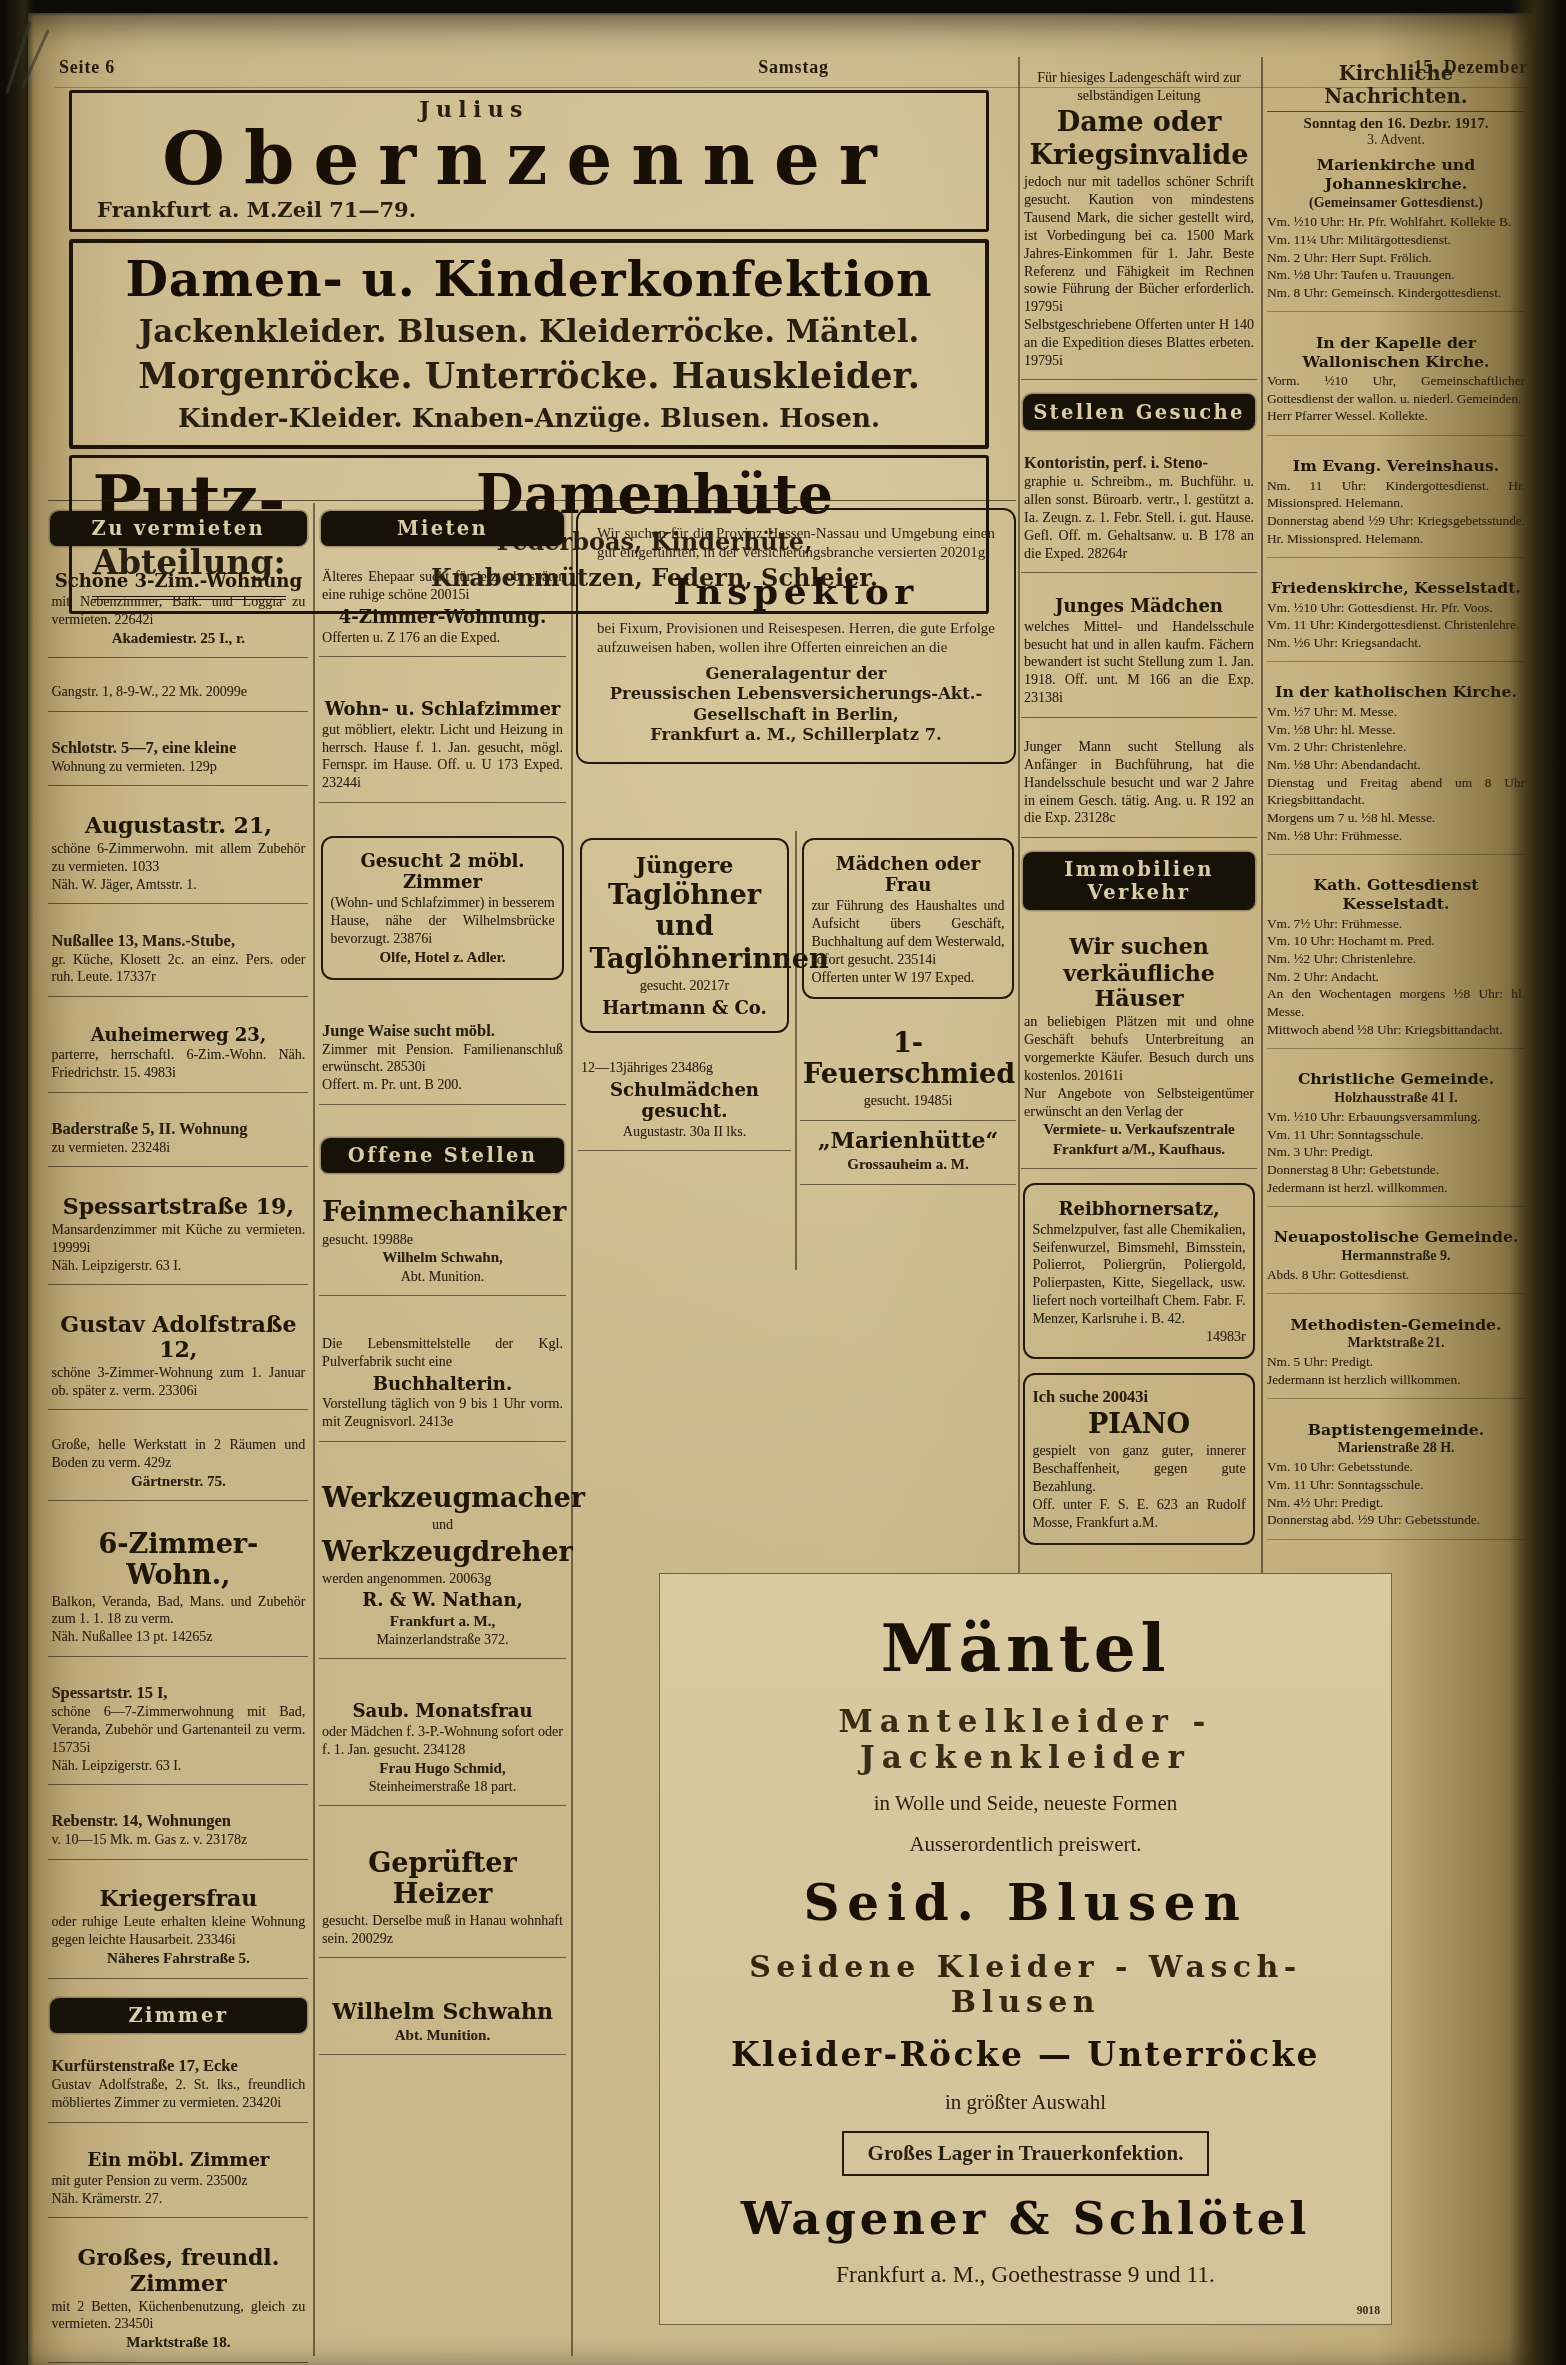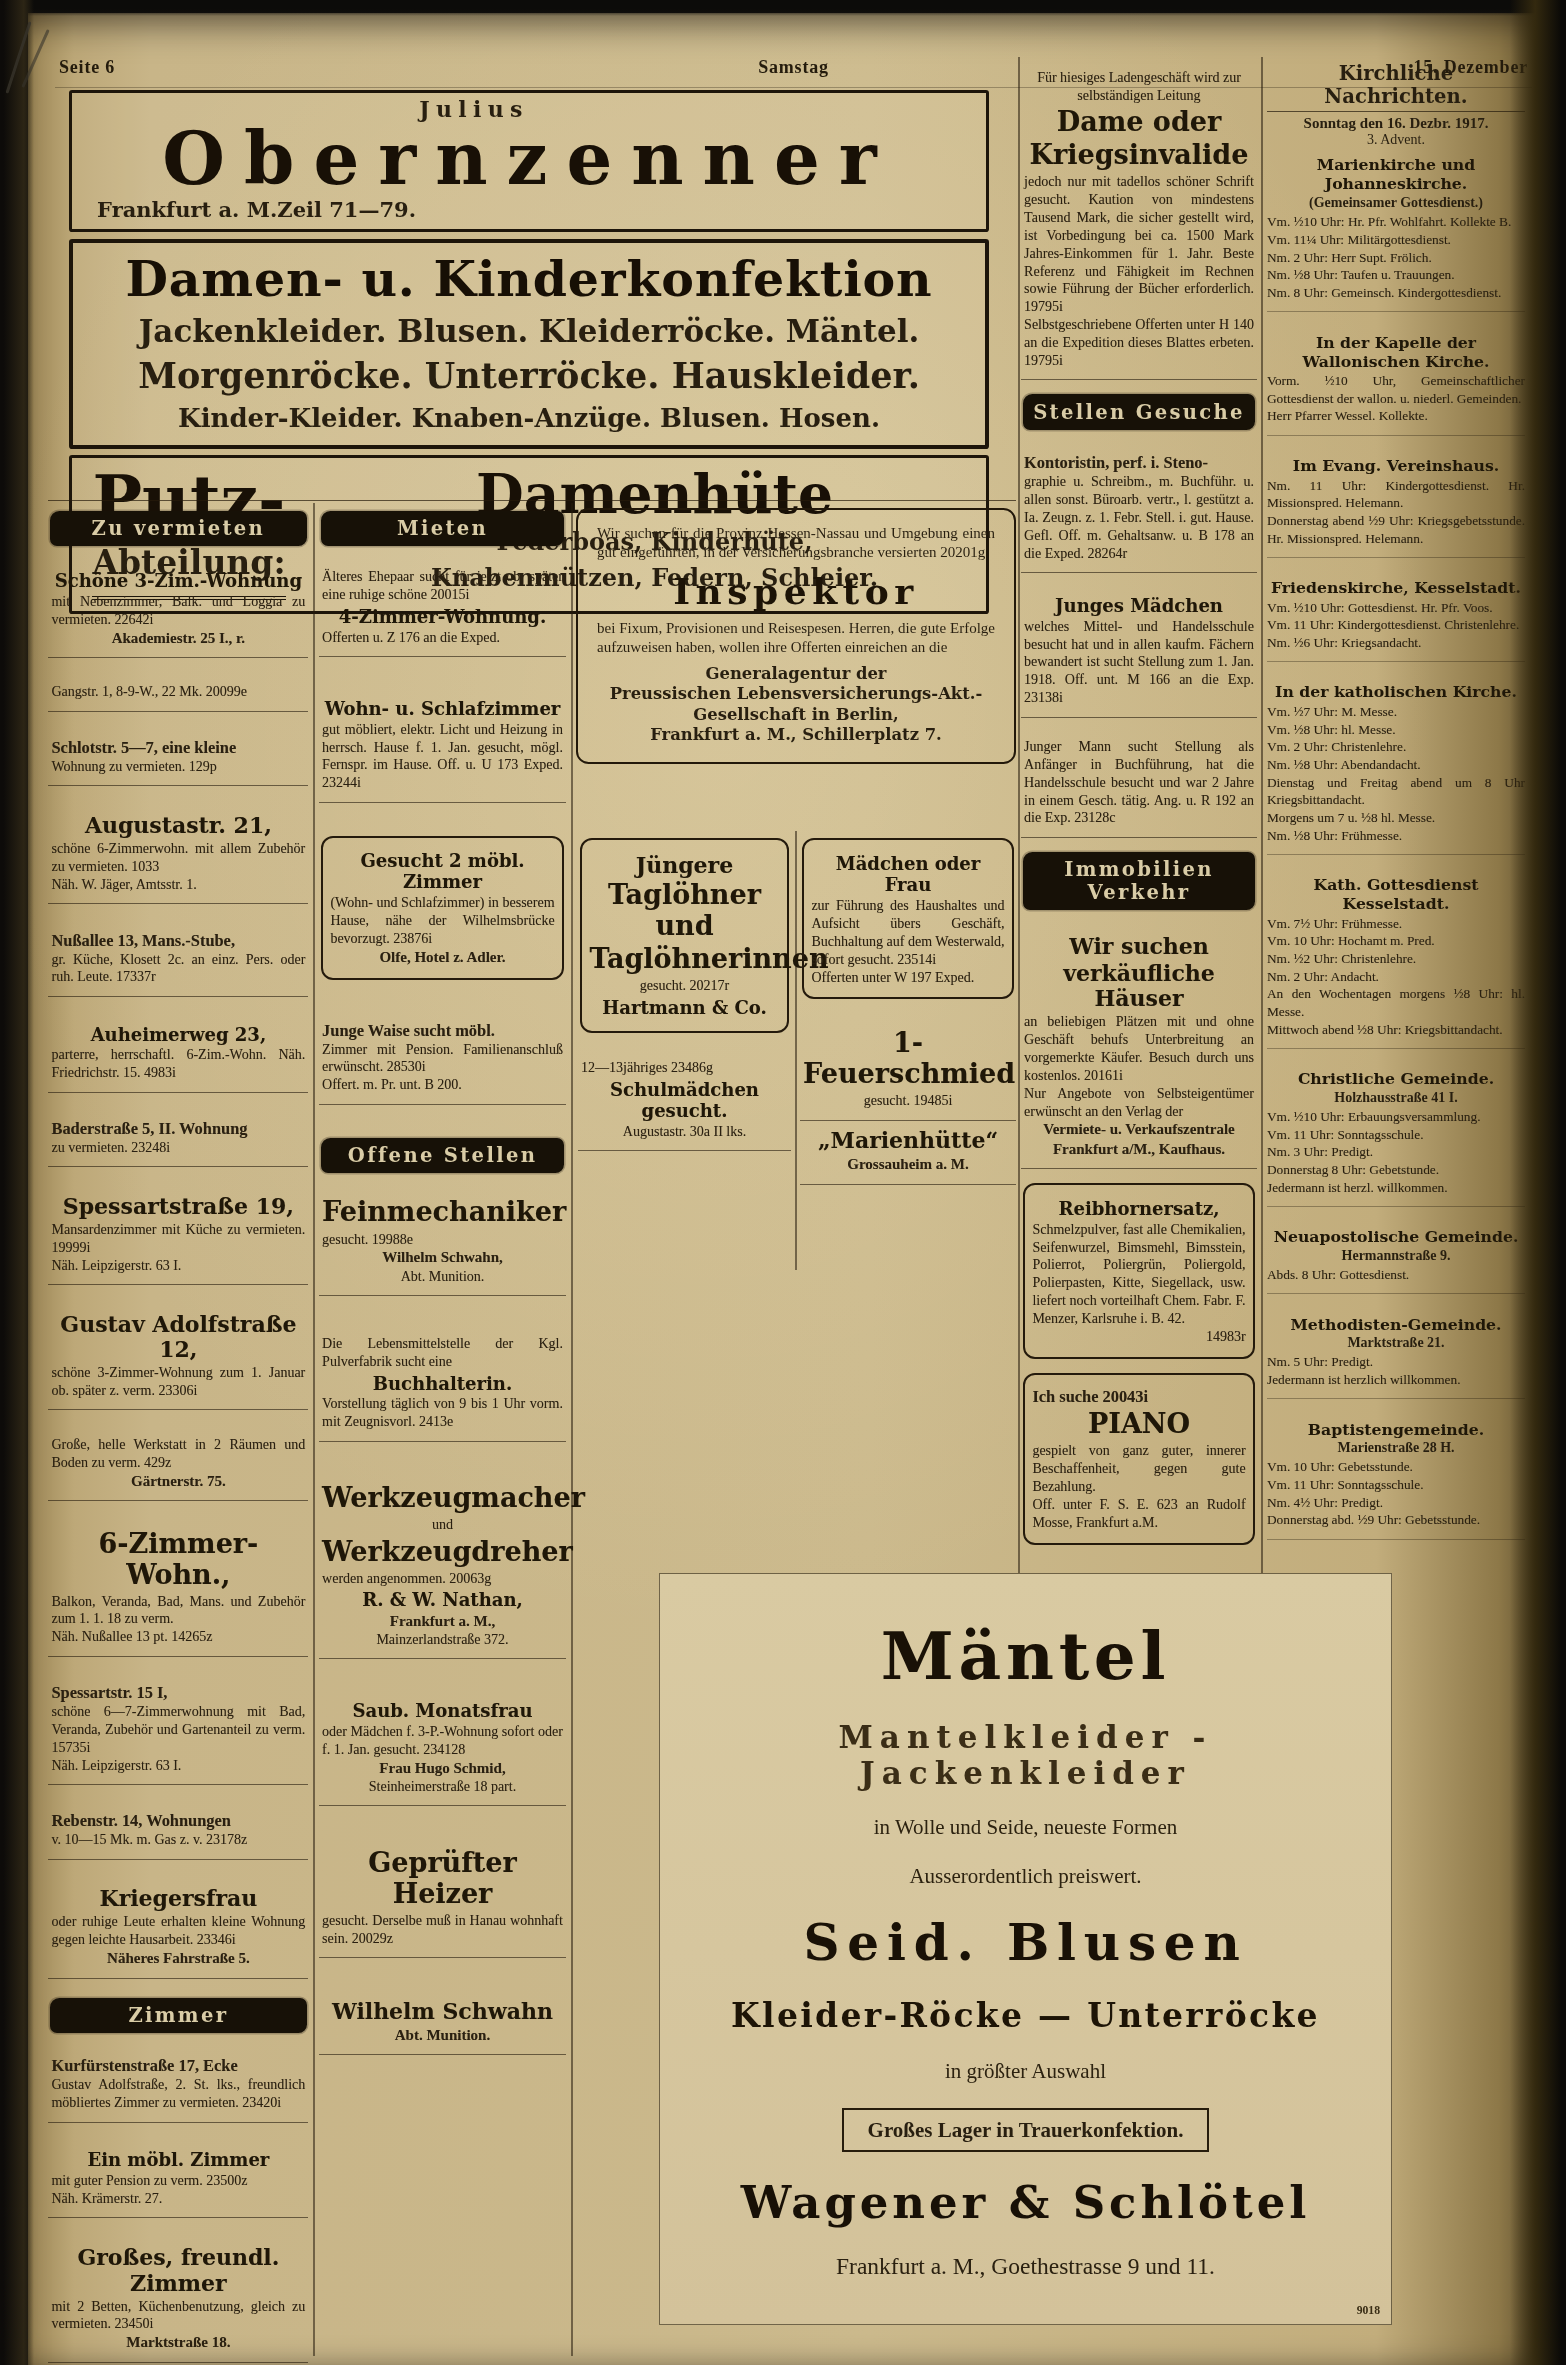--- a/index.html
+++ b/index.html
@@ -453,20 +453,21 @@
         </div>
       </div>
   </div>
 
   <section id="maentel" class="abs">
     <div class="mt-title">Mäntel</div>
     <div class="mt-sub1">Mantelkleider  -  Jackenkleider</div>
     <div class="mt-small">in Wolle und Seide, neueste Formen</div>
     <div class="mt-small">Ausserordentlich preiswert.</div>
     <div class="mt-blusen">Seid. Blusen</div>
+    <div class="mt-blusen-sub">Seidene Kleider - Wasch-Blusen</div>
     <div class="mt-roecke">Kleider-Röcke — Unterröcke</div>
     <div class="mt-small">in größter Auswahl</div>
     <div class="mt-box">Großes Lager in Trauerkonfektion.</div>
     <div class="mt-firm">Wagener &amp; Schlötel</div>
     <div class="mt-addr">Frankfurt a. M., Goethestrasse 9 und 11.</div>
     <div class="mt-corner">9018</div>
   </section>
 
 </div>
 

